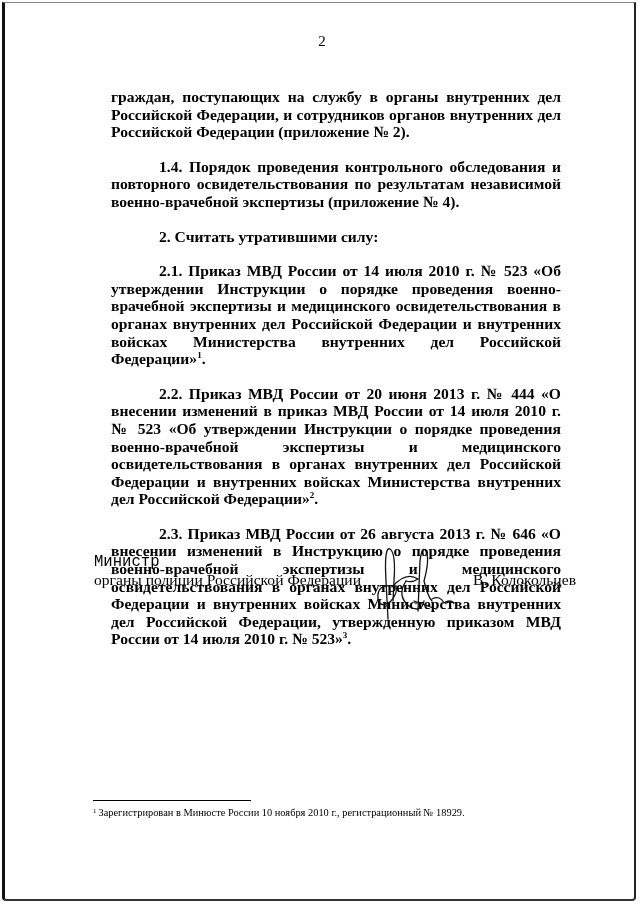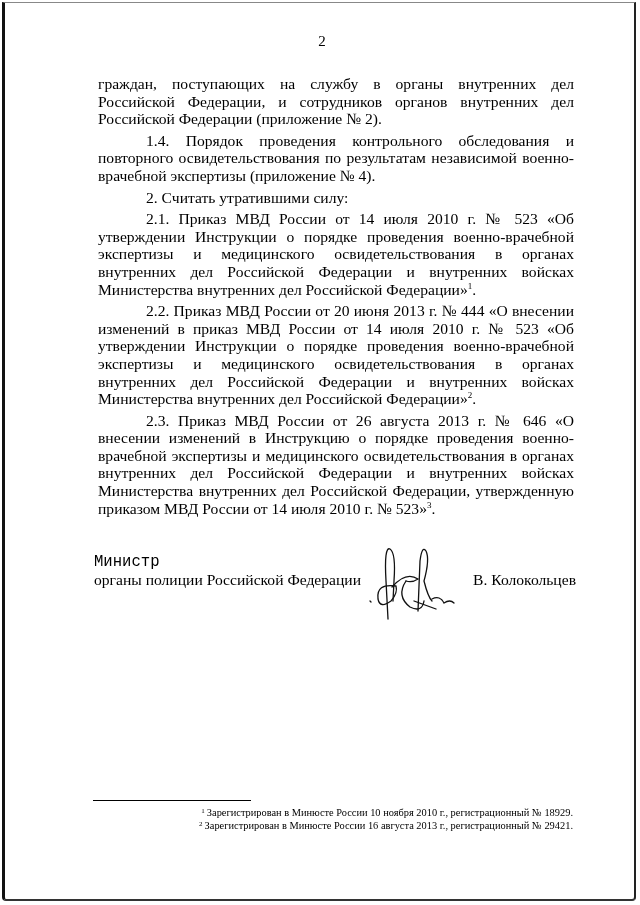--- a/index.html
+++ b/index.html
@@ -11,30 +11,30 @@
     border-top:1px solid #888; border-bottom:2px solid #333;
     border-radius:0 0 4px 4px;
     box-sizing:border-box;
   }
   .serif { font-family:"Liberation Serif","DejaVu Serif",serif; color:#000; }
   .page-number { position:absolute; left:0; width:634px; top:30px; text-align:center; font-size:15px; }
   .body-text {
     position:absolute; left:89px; top:68px; width:484px;
     font-size:15.6px; line-height:17.6px; text-align:justify;
   }
-  .body-text p { margin:4px; }
+  .body-text p { margin:17px;font-weight:bold; }
   .body-text p.indent { text-indent:48px; }
   .body-text sup { font-size:9px; line-height:0; vertical-align:6px; }
   .signature-block { position:absolute; left:89px; top:550px; width:484px; height:70px; font-size:15.6px; line-height:18px; }
   .sig-title { position:absolute; left:0; top:0;font-family:Liberation Mono, monospace; }
   .sig-rank { position:absolute; left:0; top:18px; }
   .sig-name { position:absolute; right:2px; top:18px; }
   .sig-mark { position:absolute; left:272px; top:-12px; width:110px; height:80px; }
   .footnote-rule { position:absolute; left:88px; top:797px; width:158px; height:0; border-top:1px solid #000; }
-  .footnotes { position:absolute; left:88px; top:804px; width:480px; font-size:10.4px; line-height:12.6px;text-align:right; }
+  .footnotes { position:absolute; left:88px; top:804px; width:480px; font-size:10.4px; line-height:12.6px; }
   .footnotes div { white-space:nowrap; }
   .footnotes sup { font-size:7px; vertical-align:3px; line-height:0; margin-right:2px; }
 </style>
 </head>
 <body>
 
 <div class="page">
   <div class="page-number serif">2</div>
 
   <div class="body-text serif">
@@ -60,15 +60,14 @@
         <path d="M66 58 Q74 54 78 62 Q84 58 88 62"></path>
         <path d="M4 60 L5 61"></path>
       </g>
     </svg>
     <div class="sig-name">В. Колокольцев</div>
   </div>
 
   <div class="footnote-rule"></div>
   <div class="footnotes serif">
     <div><sup>1</sup><span>Зарегистрирован в Минюсте России 10 ноября 2010 г., регистрационный № 18929.</span></div>
-    <div><sup>2</sup><span>Зарегистрирован в Минюсте России 16 августа 2013 г., регистрационный № 29421.</span></div>
   </div>
 </div>
 
 </body></html>

